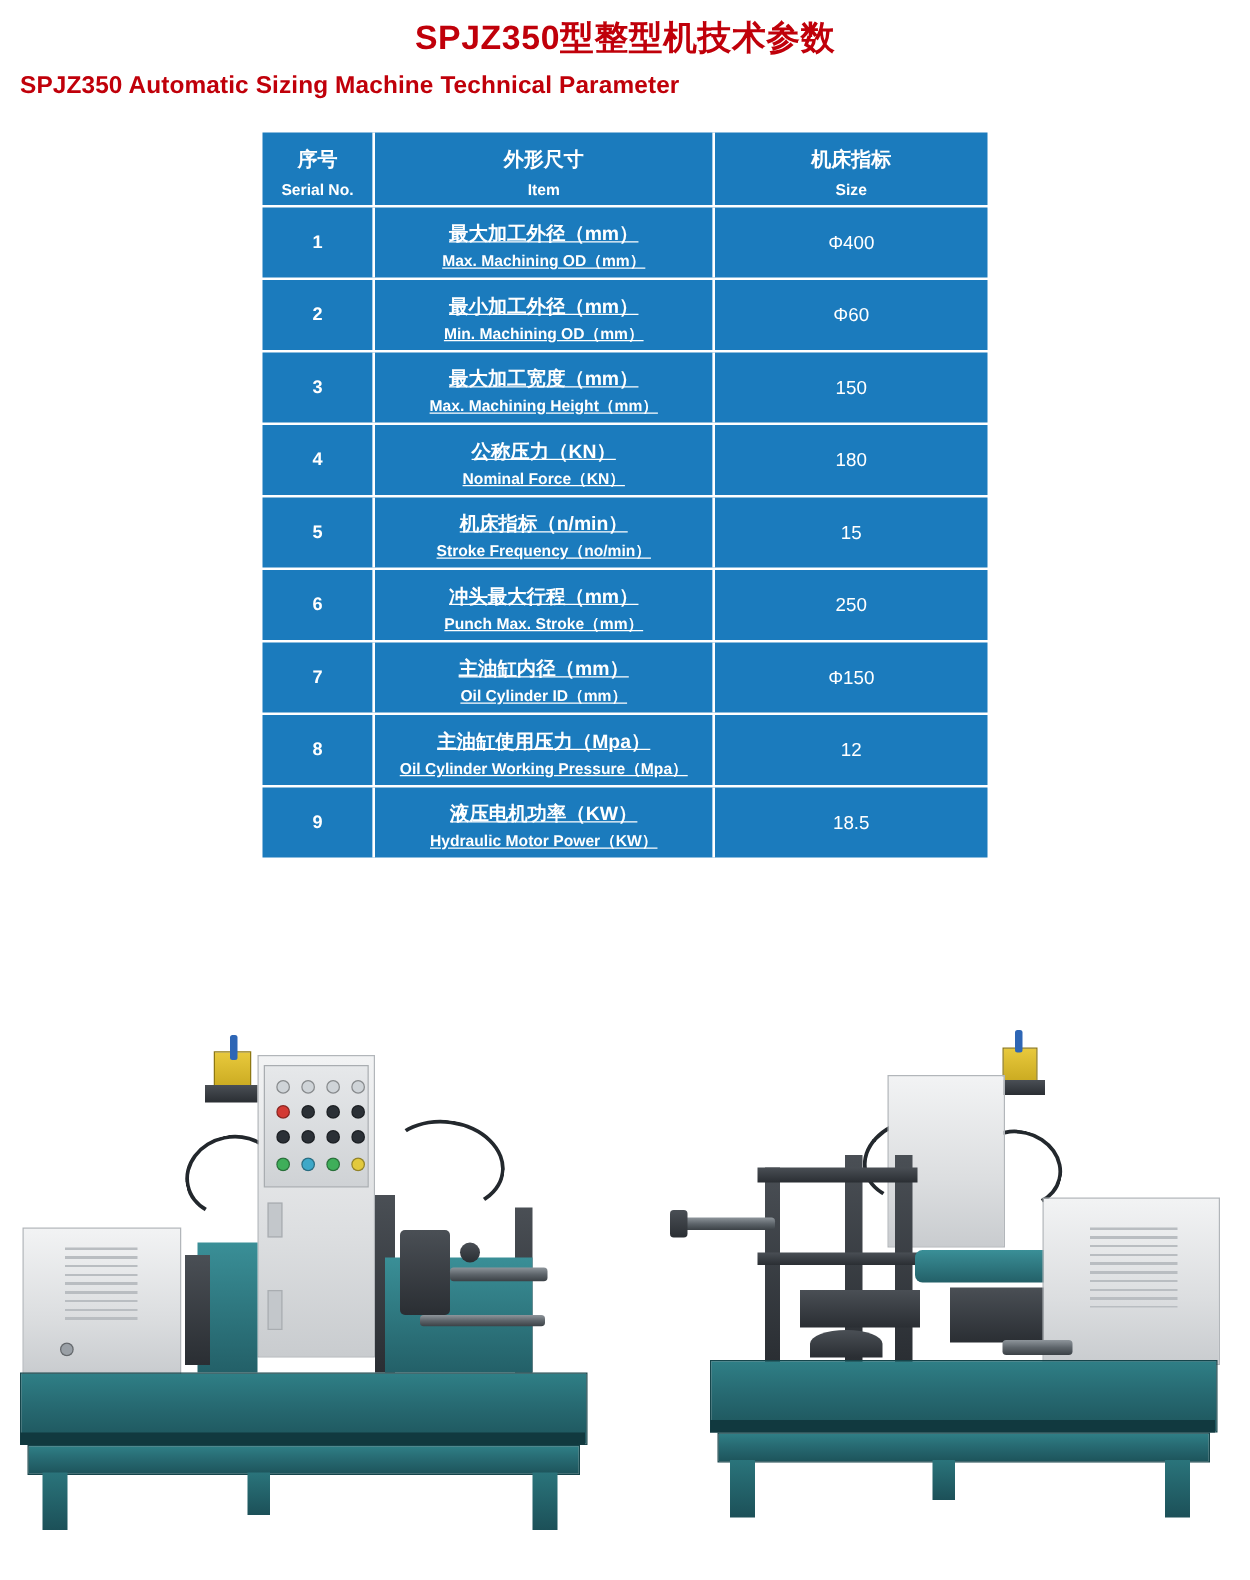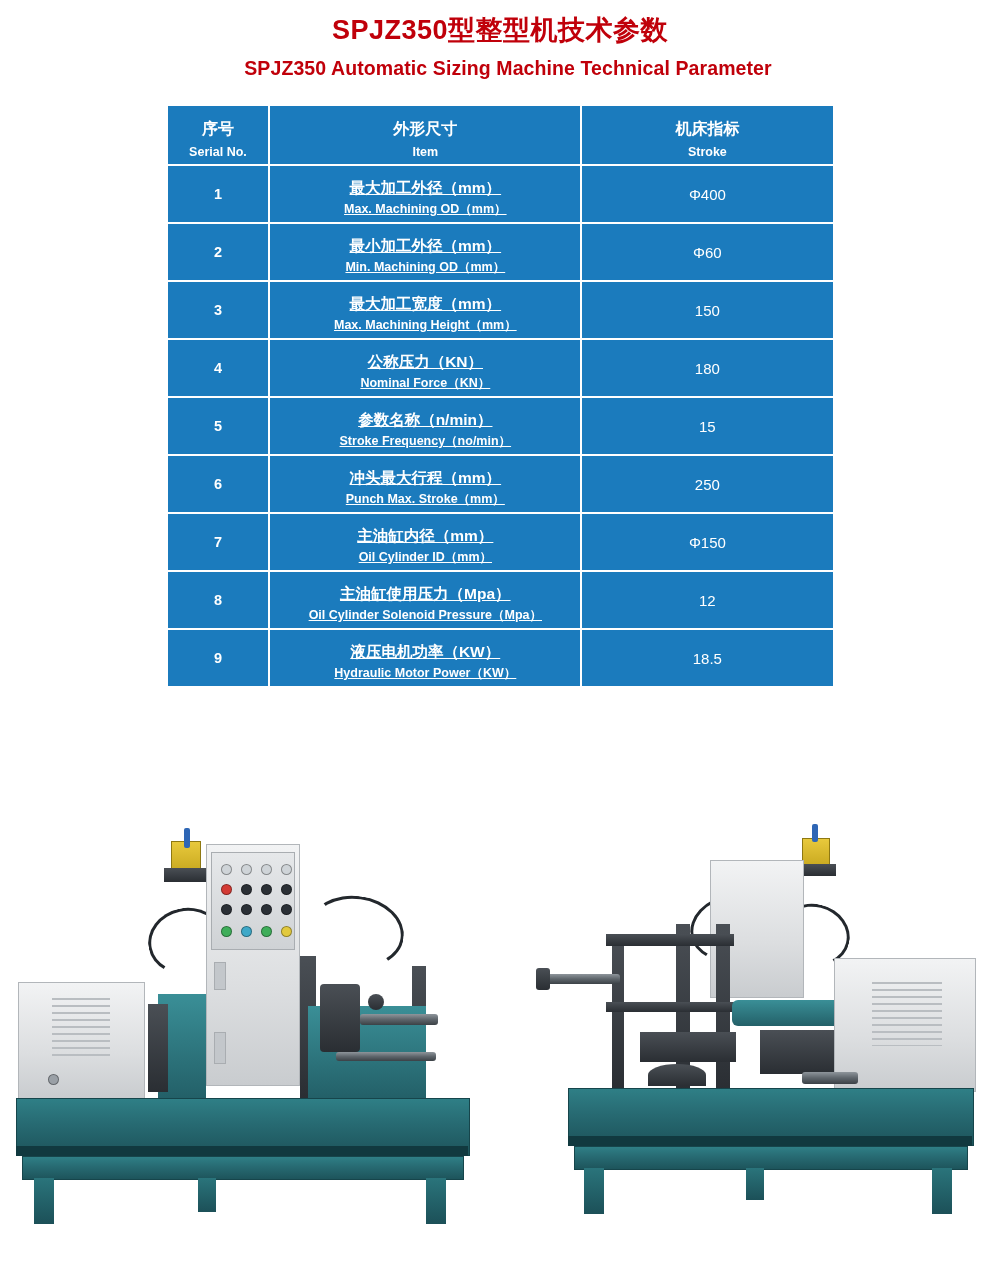--- a/index.html
+++ b/index.html
@@ -19,33 +19,32 @@
   .title-zh {
     text-align: center;
     color: #c0000a;
     font-size: 27px;
     font-weight: bold;
     letter-spacing: 0.5px;
     padding-top: 14px;
     line-height: 1.25;
   }
   .title-en {
-    text-align: center;
     color: #c0000a;
     font-size: 19.5px;
     font-weight: bold;
     letter-spacing: 0.1px;
     padding-top: 9px;
     line-height: 1.2;
     margin-left: 16px;
   }
 
   
   .table-wrap {
-    width: 665px;
+    width: 580px;
     margin: 24px auto 16px auto;
   }
   table.spec {
     width: 100%;
     border-collapse: separate;
     border-spacing: 0 2px;
     table-layout: fixed;
   }
   table.spec td, table.spec th {
     background: #1b7bbd;
@@ -217,21 +216,21 @@
         <th class="hdr-cell">
           <span class="hdr-zh">序号</span>
           <span class="hdr-en">Serial No.</span>
         </th>
         <th class="hdr-cell">
           <span class="hdr-zh">外形尺寸</span>
           <span class="hdr-en">Item</span>
         </th>
         <th class="hdr-cell">
           <span class="hdr-zh">机床指标</span>
-          <span class="hdr-en">Stroke</span>
+          <span class="hdr-en">Size</span>
         </th>
       </tr>
     </thead>
     <tbody>
       <tr>
         <td class="row-no">1</td>
         <td class="row-item">
           <span class="item-zh">最大加工外径（mm）</span>
           <span class="item-en">Max. Machining OD（mm）</span>
         </td>
@@ -257,21 +256,21 @@
         <td class="row-no">4</td>
         <td class="row-item">
           <span class="item-zh">公称压力（KN）</span>
           <span class="item-en">Nominal Force（KN）</span>
         </td>
         <td class="row-val">180</td>
       </tr>
       <tr>
         <td class="row-no">5</td>
         <td class="row-item">
-          <span class="item-zh">参数名称（n/min）</span>
+          <span class="item-zh">机床指标（n/min）</span>
           <span class="item-en">Stroke Frequency（no/min）</span>
         </td>
         <td class="row-val">15</td>
       </tr>
       <tr>
         <td class="row-no">6</td>
         <td class="row-item">
           <span class="item-zh">冲头最大行程（mm）</span>
           <span class="item-en">Punch Max. Stroke（mm）</span>
         </td>
@@ -282,21 +281,21 @@
         <td class="row-item">
           <span class="item-zh">主油缸内径（mm）</span>
           <span class="item-en">Oil Cylinder ID（mm）</span>
         </td>
         <td class="row-val">Φ150</td>
       </tr>
       <tr>
         <td class="row-no">8</td>
         <td class="row-item">
           <span class="item-zh">主油缸使用压力（Mpa）</span>
-          <span class="item-en">Oil Cylinder Solenoid Pressure（Mpa）</span>
+          <span class="item-en">Oil Cylinder Working Pressure（Mpa）</span>
         </td>
         <td class="row-val">12</td>
       </tr>
       <tr>
         <td class="row-no">9</td>
         <td class="row-item">
           <span class="item-zh">液压电机功率（KW）</span>
           <span class="item-en">Hydraulic Motor Power（KW）</span>
         </td>
         <td class="row-val">18.5</td>

